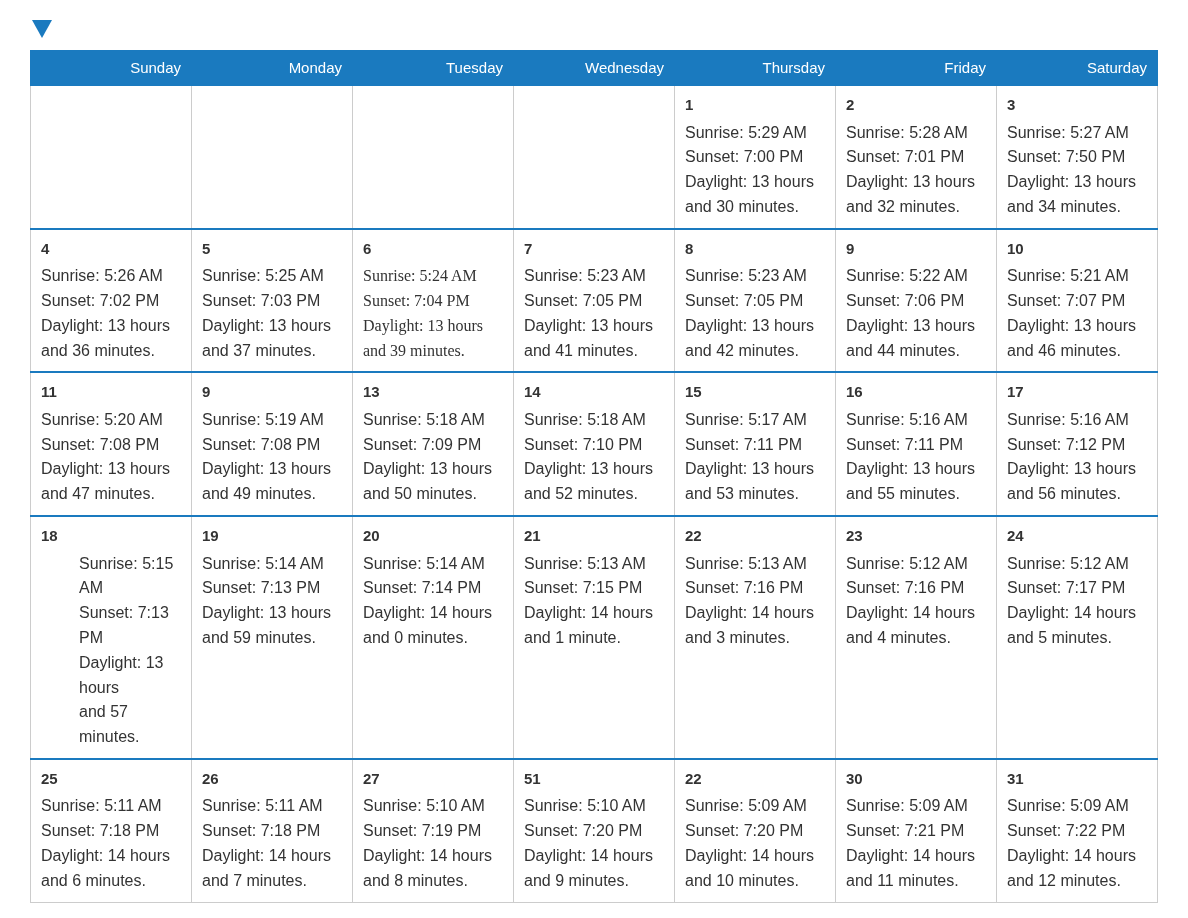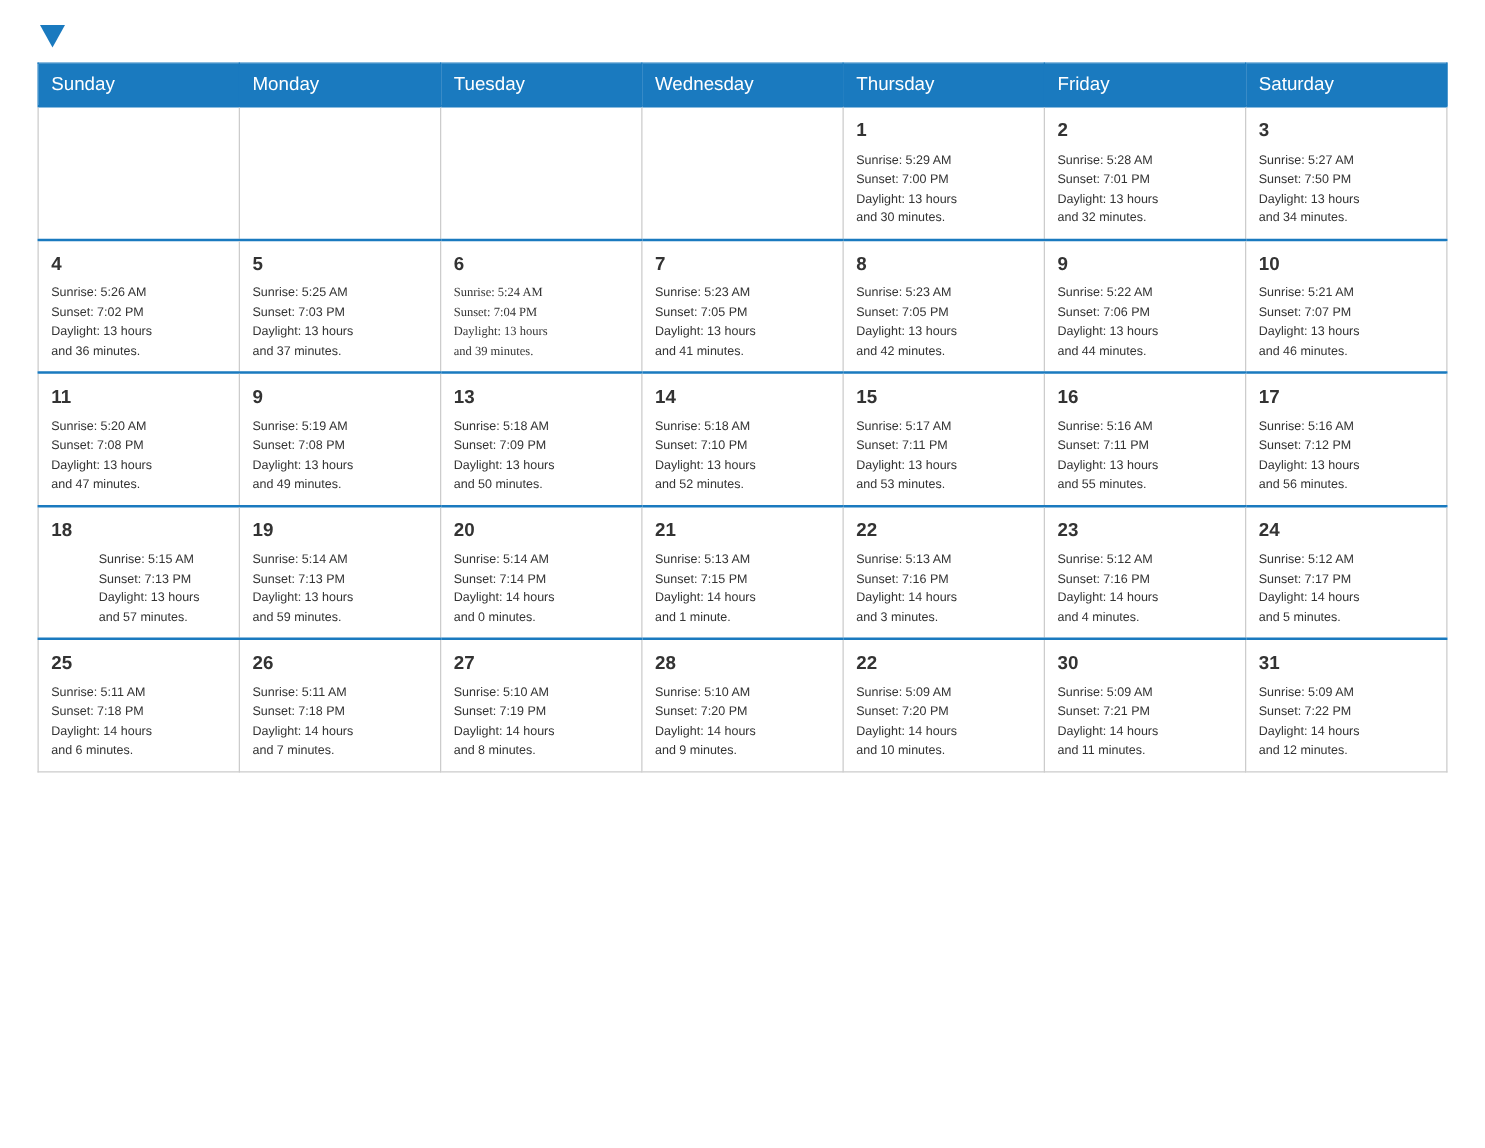--- a/index.html
+++ b/index.html
@@ -65,21 +65,21 @@
     }
     .calendar {
       width: 100%;
       border-collapse: collapse;
       margin-top: 10px;
     }
     .calendar th {
       background-color: #1a7abf;
       color: #fff;
       padding: 8px 10px;
-      text-align: left;
+      text-align: right;
       font-size: 15px;
       font-weight: normal;
       border: 1px solid #1a7abf;
     }
     .calendar td {
       vertical-align: top;
       padding: 8px 10px;
       border: 1px solid #ccc;
       border-top: 2px solid #1a7abf;
       width: calc(100% / 7);
@@ -88,21 +88,21 @@
       min-height: 100px;
     }
     .day-number {
       font-size: 15px;
       font-weight: bold;
       color: #333;
       display: block;
       margin-bottom: 4px;
     }
     .day-info {
-      font-size: 10px;
+      font-size: 16px;
       color: #333;
       line-height: 1.55;
     }
     tr td:first-child {
       border-left: 1px solid #ccc;
     }
   </style>
 </head>
 <body>
 
@@ -331,21 +331,21 @@
 and 7 minutes.</div>
         </td>
         <td>
           <span class="day-number">27</span>
           <div class="day-info" style="white-space: pre-line;">Sunrise: 5:10 AM
 Sunset: 7:19 PM
 Daylight: 14 hours
 and 8 minutes.</div>
         </td>
         <td>
-          <span class="day-number">28</span>
+          <span class="day-number">51</span>
           <div class="day-info" style="white-space: pre-line;">Sunrise: 5:10 AM
 Sunset: 7:20 PM
 Daylight: 14 hours
 and 9 minutes.</div>
         </td>
         <td>
           <span class="day-number">22</span>
           <div class="day-info" style="white-space: pre-line;">Sunrise: 5:09 AM
 Sunset: 7:20 PM
 Daylight: 14 hours

